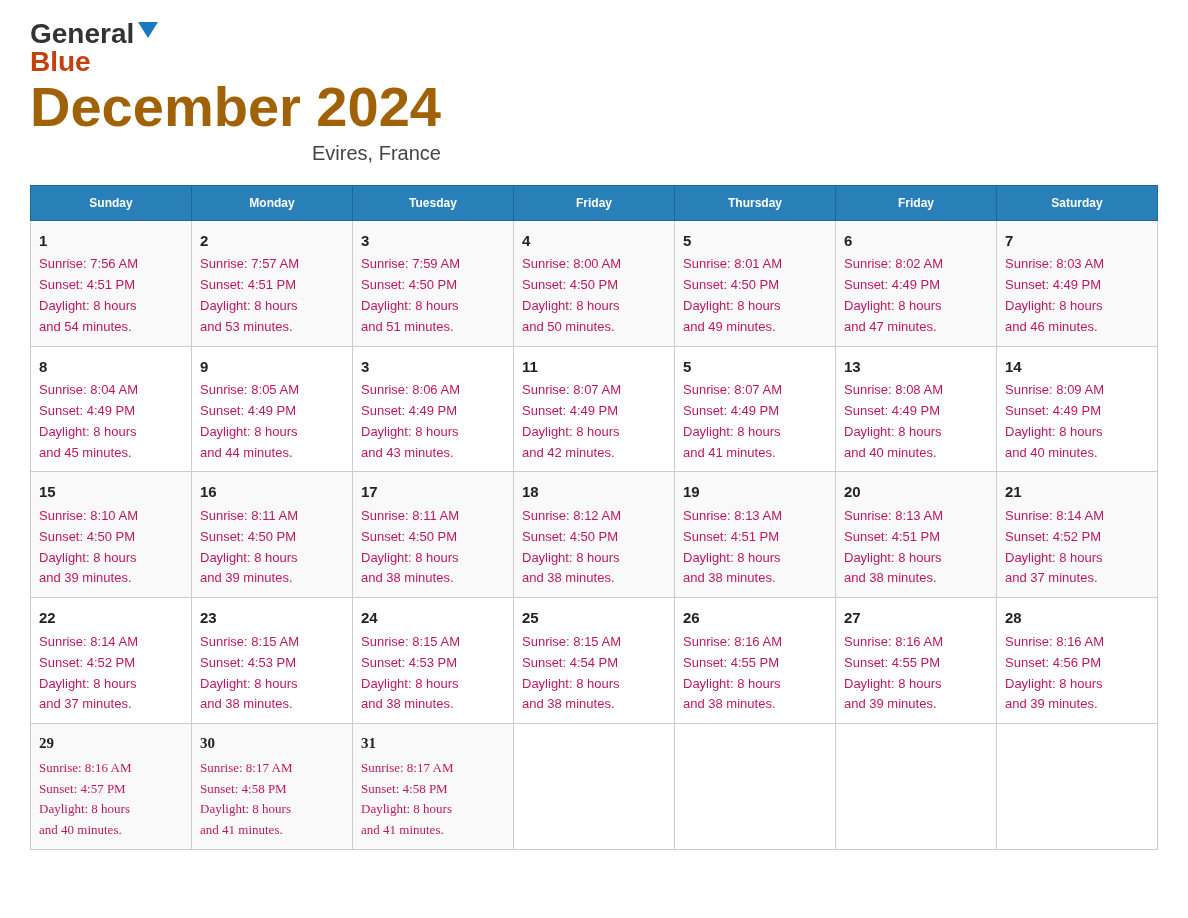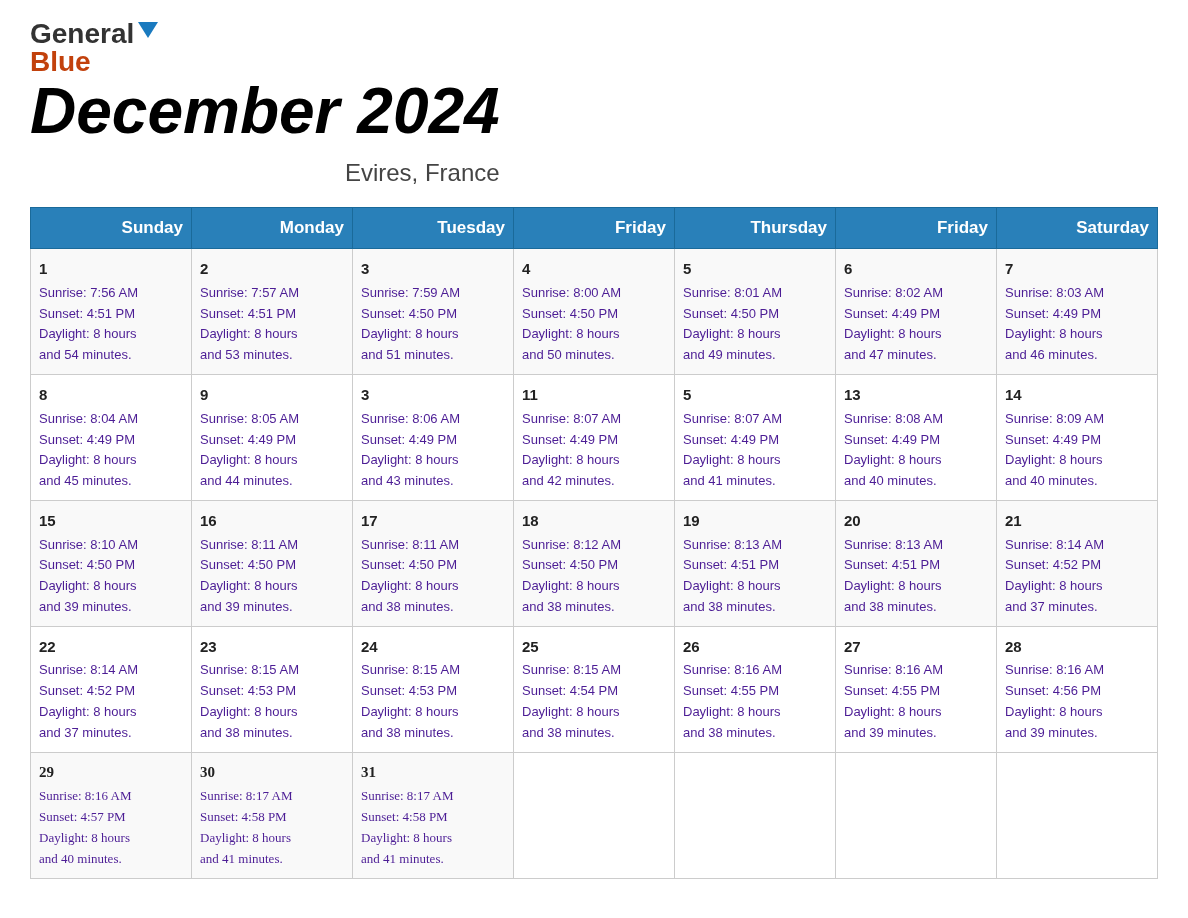--- a/index.html
+++ b/index.html
@@ -43,43 +43,42 @@
       border-top: 16px solid #1a7abf;
       margin-left: 4px;
       vertical-align: middle;
       position: relative;
       top: -4px;
     }
     .title-area {
       text-align: right;
     }
     .month-title {
-      font-size: 64px;
-      font-weight: bold;
-      color: #000000;
+      font-size: 56px;
+      font-weight: bold;
+      color: #a16207;
       line-height: 1.1;
-      font-style: italic;
     }
     .location {
-      font-size: 24px;
+      font-size: 20px;
       color: #444;
-      margin-top: 13px;
+      margin-top: 4px;
     }
     table {
       width: 100%;
       border-collapse: collapse;
       table-layout: fixed;
     }
     thead th {
       background-color: #2980b9;
       color: #fff;
-      font-size: 17px;
+      font-size: 12px;
       font-weight: bold;
       padding: 10px 8px;
-      text-align: right;
+      text-align: center;
       border: 1px solid #1a6a9a;
     }
     tbody td {
       vertical-align: top;
       padding: 8px;
       border: 1px solid #ccc;
       font-size: 13.5px;
       color: #222;
       height: 100px;
       line-height: 1.55;
@@ -91,21 +90,21 @@
       background: #fff;
     }
     .day-num {
       font-size: 15px;
       font-weight: bold;
       display: block;
       margin-bottom: 2px;
     }
     .day-info {
       font-size: 13px;
-      color: #4c1d95;
+      color: #be185d;
       line-height: 1.5;
     }
     .empty-cell {
       background: #fff !important;
     }
     tbody tr:last-child td {
       height: 110px;
       font-family: Liberation Serif, serif;
     }
   </style>

